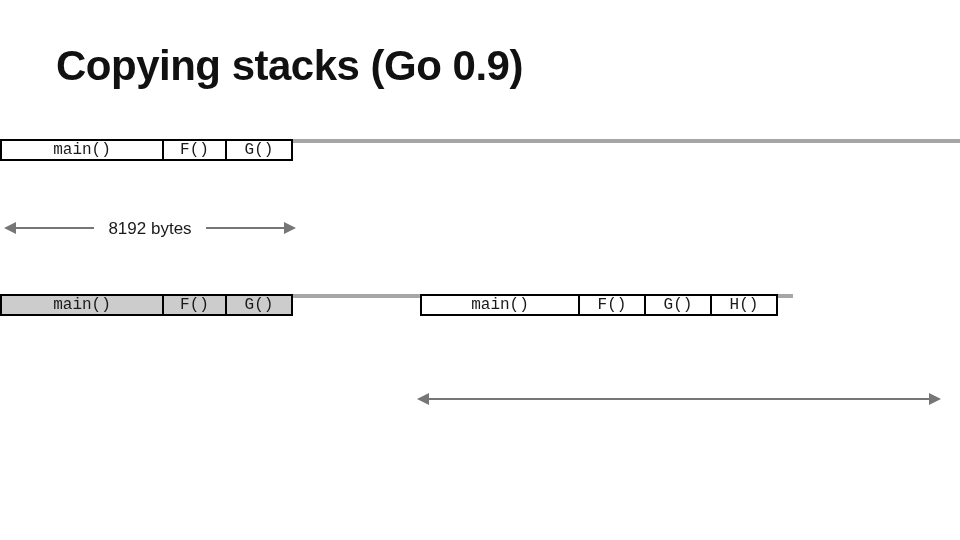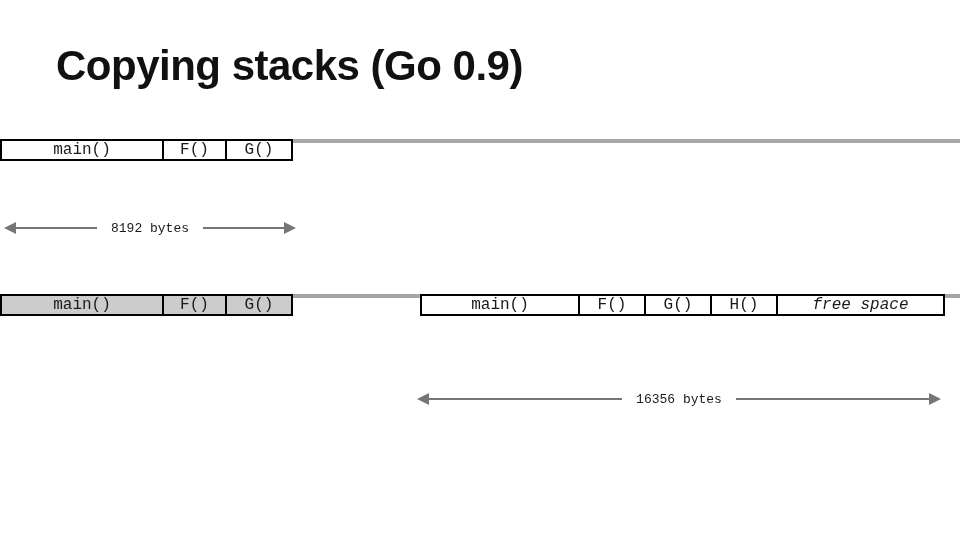--- a/index.html
+++ b/index.html
@@ -110,22 +110,22 @@
     left: 0;
     border-right: 12px solid #767676;
   }
   .measure .seg.right .head {
     right: 0;
     border-left: 12px solid #767676;
   }
   .measure .label {
     flex: 0 0 auto;
     padding: 0 14px;
-    font-family: Liberation Mono, monospace;
-    font-size: 13px;
+    font-family: Liberation Sans, sans-serif;
+    font-size: 17px;
     color: #1a1a1a;
     white-space: nowrap;
     line-height: 1;
   }
 </style>
 </head>
 <body>
 
 <div class="slide-title">Copying stacks (Go 0.9)</div>
 
@@ -188,31 +188,27 @@
     </div>
 
     <div class="cell white" style="width:66px;">
       <span>G()</span>
     </div>
 
     <div class="cell white" style="width:66px;">
       <span>H()</span>
     </div>
 
-    <div class="cell white italic" style="width:167px;">
-      <span>free space</span>
-    </div>
 
     <div class="filler plain" style="width:15px;"></div>
   </div>
 </div>
 
 <div class="measure" id="new-stack-measure" style="left:417px; top:387px; width:524px;">
   <div class="seg left">
     <span class="head"></span>
     <span class="line"></span>
   </div>
-  <div class="label">16356 bytes</div>
   <div class="seg right">
     <span class="line"></span>
     <span class="head"></span>
   </div>
 </div>
 
 </body></html>

